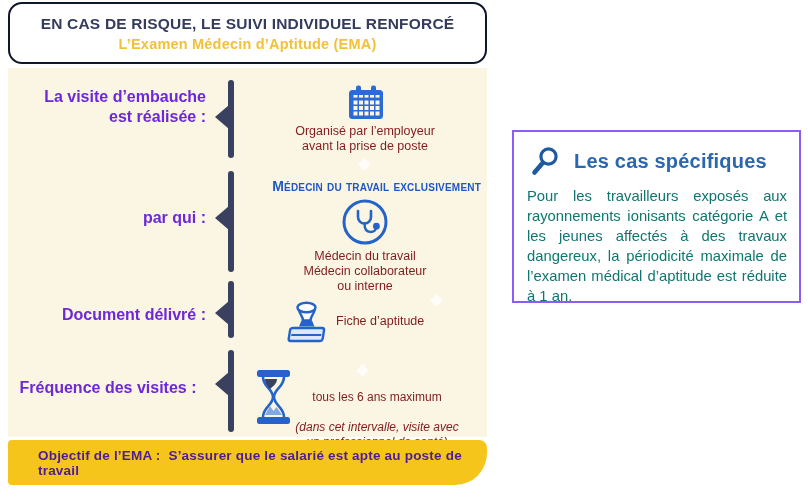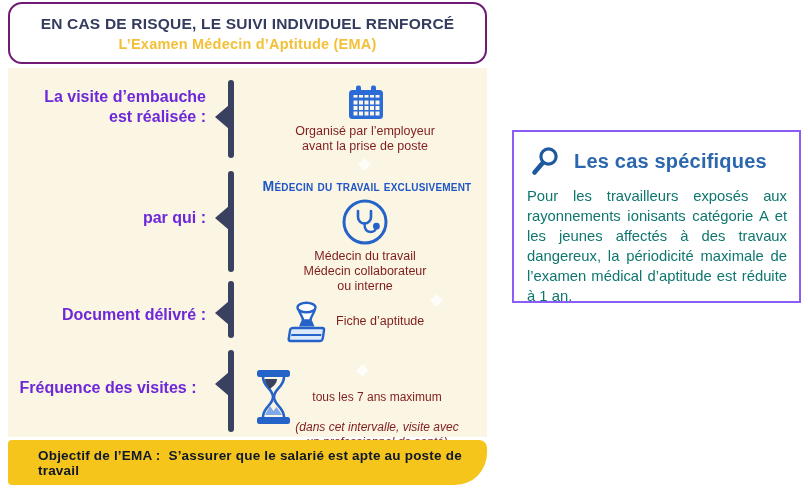--- a/index.html
+++ b/index.html
@@ -5,21 +5,21 @@
   html,body{margin:0;padding:0;background:#ffffff;}
   .page{
     position:relative;width:808px;height:504px;background:#ffffff;
     font-family:"Liberation Sans","DejaVu Sans",sans-serif;overflow:hidden;
   }
   .abs{position:absolute;}
 
   
   .header-box{
     left:8px;top:2px;width:475px;height:58px;
-    background:#ffffff;border:2px solid #701a75;border-radius:14px;
+    background:#ffffff;border:2px solid #0f172a;border-radius:14px;
     display:flex;flex-direction:column;align-items:center;justify-content:center;gap:3px;
   }
   .header-title{font-size:15.5px;font-weight:bold;color:#343B5E;letter-spacing:.2px;}
   .header-subtitle{font-size:14.5px;font-weight:bold;color:#F3C139;letter-spacing:.2px;}
 
   .cream-panel{left:8px;top:68px;width:479px;height:369px;background:#FBF5E3;}
 
   .sparkle{width:9px;height:9px;background:#ffffff;opacity:.8;transform:rotate(45deg);}
 
   
@@ -28,30 +28,30 @@
        border-right:14px solid #3A4160;left:215px;}
 
   .row-label{
     left:10px;width:196px;text-align:right;color:#6d28d9;
     font-size:16px;font-weight:bold;line-height:20px;white-space:pre-line;
   }
   .caption{
     color:#7f1d1d;font-size:12.5px;line-height:15px;text-align:center;white-space:pre-line;font-weight:500;
   }
   .row2-heading{
-    left:253px;width:228px;text-align:center;color:#2056C7;font-weight:bold;
+    left:253px;width:228px;text-align:right;color:#2056C7;font-weight:bold;
     font-size:14px;font-variant:small-caps;letter-spacing:.2px;
   }
   .italic{font-style:italic;}
 
   .footer-bar{
     left:8px;top:440px;width:479px;height:45px;background:#F6C51C;
     border-radius:4px 8px 32px 4px;display:flex;align-items:center;
   }
-  .footer-text{color:#0f172a;font-weight:bold;font-size:13.5px;padding-left:30px;white-space:pre-wrap;letter-spacing:.2px;}
+  .footer-text{color:#4c1d95;font-weight:bold;font-size:13.5px;padding-left:30px;white-space:pre-wrap;letter-spacing:.2px;}
 
   
   .side-panel{
     left:512px;top:130px;width:285px;height:169px;background:#ffffff;
     border:2px solid #8b5cf6;padding:0;
   }
   .side-head{position:absolute;left:16px;top:14px;display:flex;align-items:center;gap:14px;}
   .side-title{font-size:20px;font-weight:bold;color:#2A67AE;letter-spacing:.2px;}
   .side-body{
     position:absolute;left:13px;top:54px;width:260px;
@@ -152,21 +152,21 @@
     <svg width="37" height="54" viewBox="0 0 37 54">
       <rect x="2" y="0" width="33" height="7" rx="2.5" fill="#2563C8"></rect>
       <rect x="2" y="47" width="33" height="7" rx="2.5" fill="#2563C8"></rect>
       <path d="M8 7 c0 10 10 12 10 20 c0 8 -10 10 -10 20" fill="none" stroke="#2563C8" stroke-width="2.6"></path>
       <path d="M29 7 c0 10 -10 12 -10 20 c0 8 10 10 10 20" fill="none" stroke="#2563C8" stroke-width="2.6"></path>
       <path d="M10 9 h12 c0 5 -5 8 -7 10 c-2-3 -5-5 -5-10 z" fill="#3A4160"></path>
       <path d="M10 45 l5 -9 3.5 5 3 -4 5.5 8 z" fill="#7FA8E8"></path>
     </svg>
   </span>
   <div class="abs caption" style="left:288px;top:375px;width:178px;font-size:12px;line-height:15px;">
-    <span>tous les 7 ans maximum</span><br>
+    <span>tous les 6 ans maximum</span><br>
     <span class="italic" style="white-space:pre-line;">(dans cet intervalle, visite avec
 un professionnel de santé)</span>
   </div>
 
   <div class="abs footer-bar">
     <span class="footer-text">Objectif de l’EMA :  S’assurer que le salarié est apte au poste de travail</span>
   </div>
 
   <div class="abs side-panel">
     <div class="side-head">

